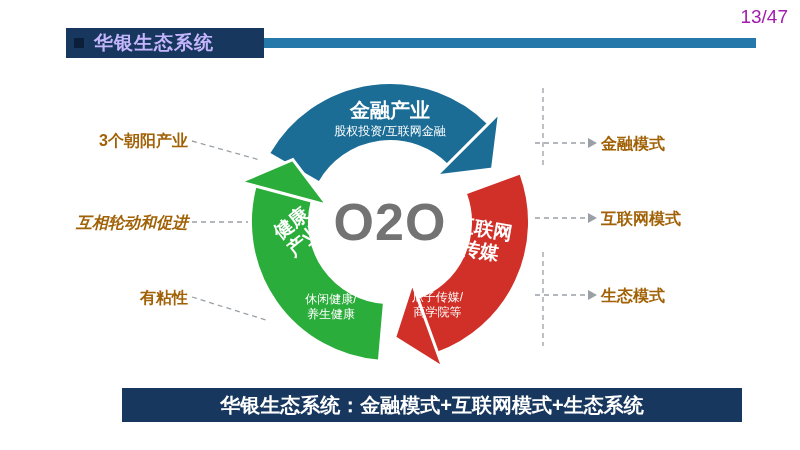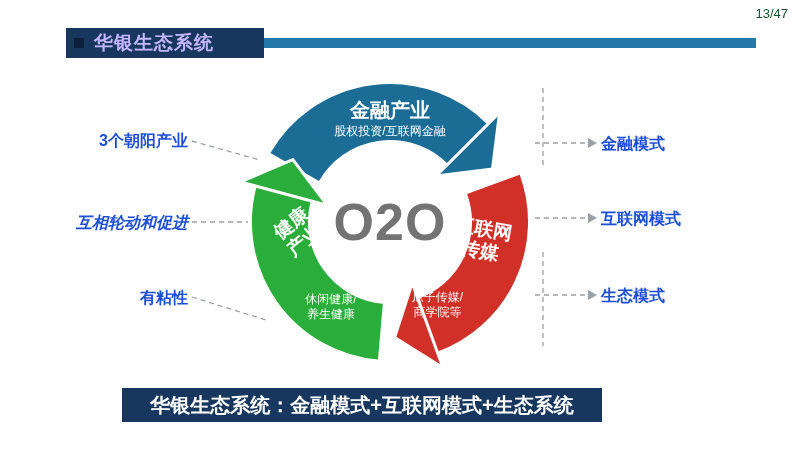--- a/index.html
+++ b/index.html
@@ -1,37 +1,37 @@
 <!DOCTYPE html>
 <html><head>
 <meta charset="utf-8">
 <style>
   html,body{margin:0;padding:0;background:#e8e8e8;}
   .slide{
     position:relative;width:800px;height:450px;background:#ffffff;
     font-family:"Liberation Sans", sans-serif;overflow:hidden;margin:0 auto;
   }
-  .page-num{position:absolute;right:12px;top:6px;font-size:13px;color:#14532d;}
+  .page-num{position:absolute;right:12px;top:6px;font-size:19px;color:#a21caf;}
   .title-box{position:absolute;left:66px;top:28px;width:198px;height:30px;background:#17375e;}
   .title-square{position:absolute;left:8px;top:10px;width:10px;height:10px;background:#0b1f3a;}
   .title-text{position:absolute;left:28px;top:0;height:30px;line-height:30px;color:#c4b5fd;
     font-size:19px;font-weight:bold;letter-spacing:1px;white-space:nowrap;}
   .title-bar{position:absolute;left:264px;top:38px;width:492px;height:10px;background:#2478aa;}
   .diagram{position:absolute;left:0;top:0;z-index:1;}
   .txt{position:absolute;z-index:2;}
-  .side-label{color:#1d4ed8;font-weight:bold;font-size:16px;white-space:nowrap;}
+  .side-label{color:#a16207;font-weight:bold;font-size:16px;white-space:nowrap;}
   .left-label{left:50px;width:138px;text-align:right;}
   .right-label{left:601px;text-align:center;font-family:Liberation Serif, serif;}
   .right-sub{left:598px;font-size:13px;font-weight:bold;color:#111;white-space:nowrap;}
   .arrow-name{color:#fff;font-weight:bold;text-align:center;}
   .arrow-sub{color:#fff;font-size:12px;text-align:center;line-height:15px;}
   .pre{white-space:pre-line;}
   .center-label{left:290px;top:190px;width:200px;text-align:center;color:#737373;
     font-size:52px;font-weight:800;line-height:64px;letter-spacing:1px;}
-  .footer-banner{position:absolute;left:122px;top:388px;width:480px;height:34px;background:#17375e;
+  .footer-banner{position:absolute;left:122px;top:388px;width:620px;height:34px;background:#17375e;
     color:#fff;font-size:20px;font-weight:bold;text-align:center;line-height:34px;z-index:2;white-space:nowrap;}
 </style>
 </head>
 <body>
 
 <div class="slide">
 
   <div class="page-num">13/47</div>
 
   <div class="title-box">

